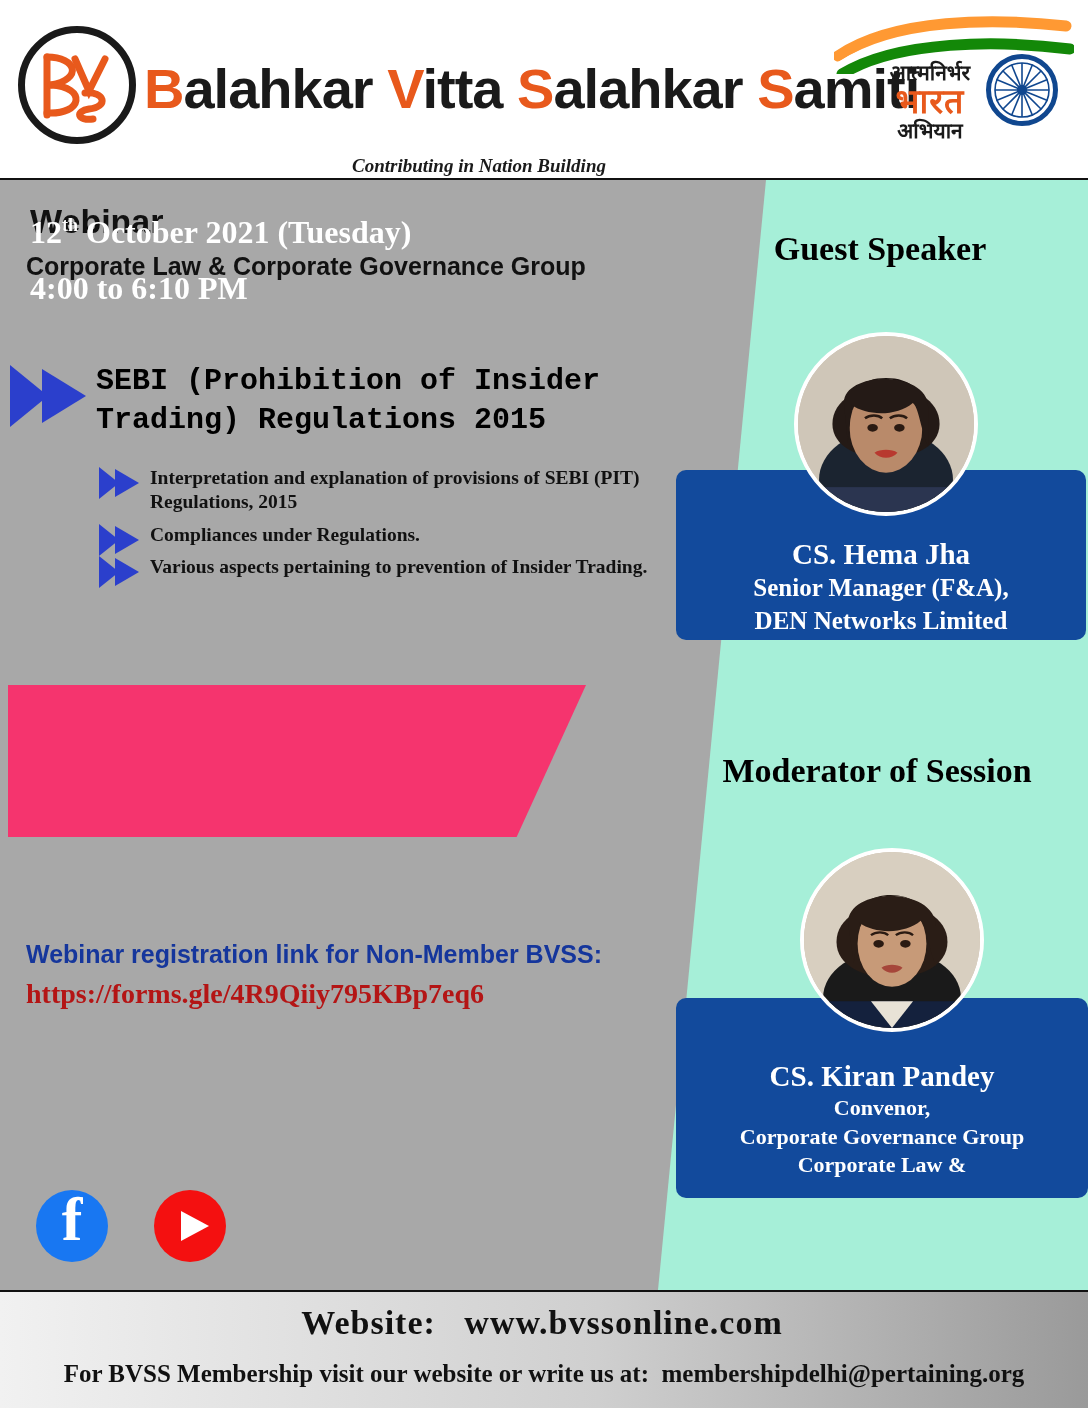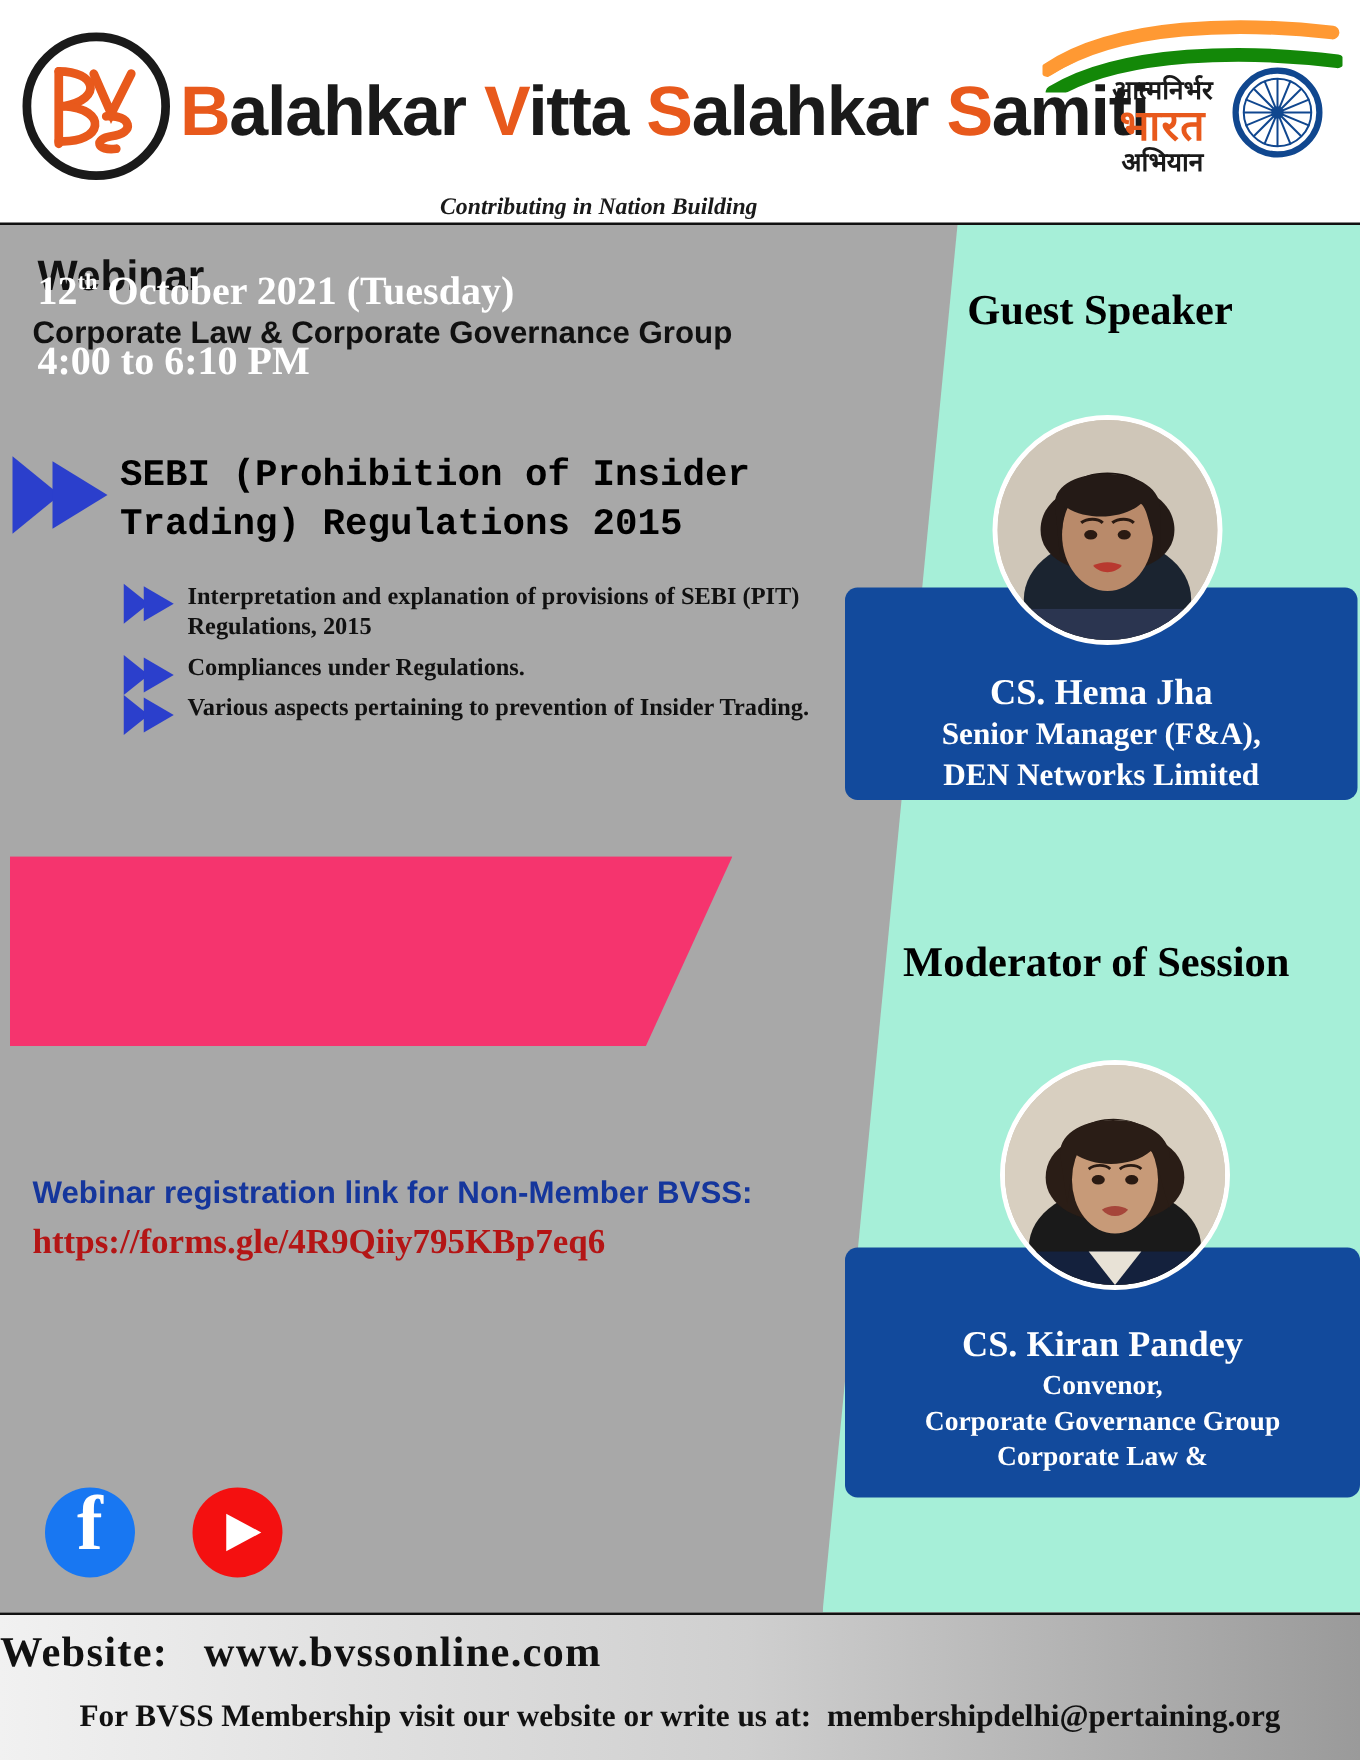--- a/index.html
+++ b/index.html
@@ -236,20 +236,21 @@
   .nm-sub2 { font-size: 22px; font-weight: bold; line-height: 1.3; }
 
   
   .footer {
     position: absolute; left: 0; top: 1290px; width: 1088px; height: 118px;
     background: linear-gradient(to right, #f1f1f1 0%, #cfcfcf 55%, #9a9a9a 100%);
     border-top: 2px solid #111;
   }
   .site-line {
     position: absolute; left: 0; top: 12px; width: 1084px;
+    text-align: center;
     font-family: "Liberation Serif", serif;
     font-weight: bold; font-size: 34px; color: #111;
     letter-spacing: 1px;
   }
   .member-line {
     position: absolute; left: 0; top: 68px; width: 1088px;
     text-align: center;
     font-family: "Liberation Serif", serif;
     font-weight: bold; font-size: 25px; color: #111;
   }

